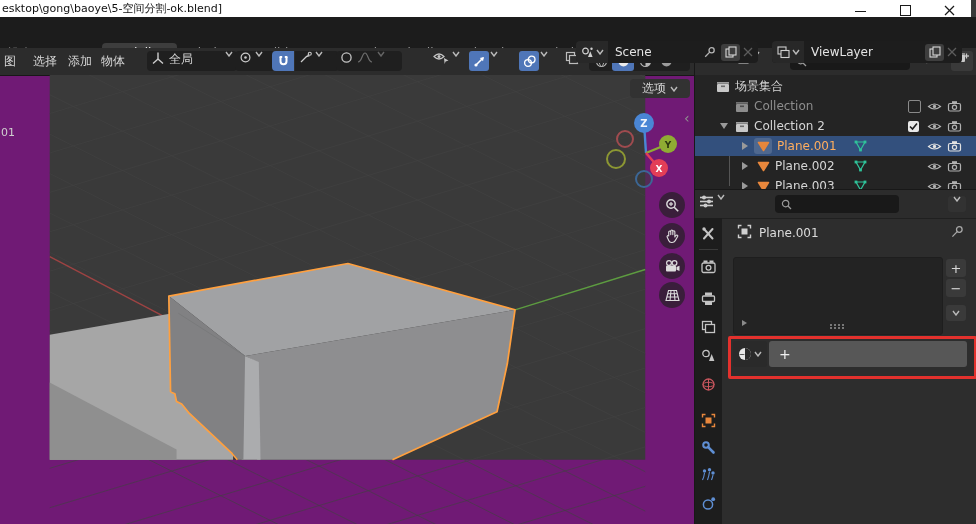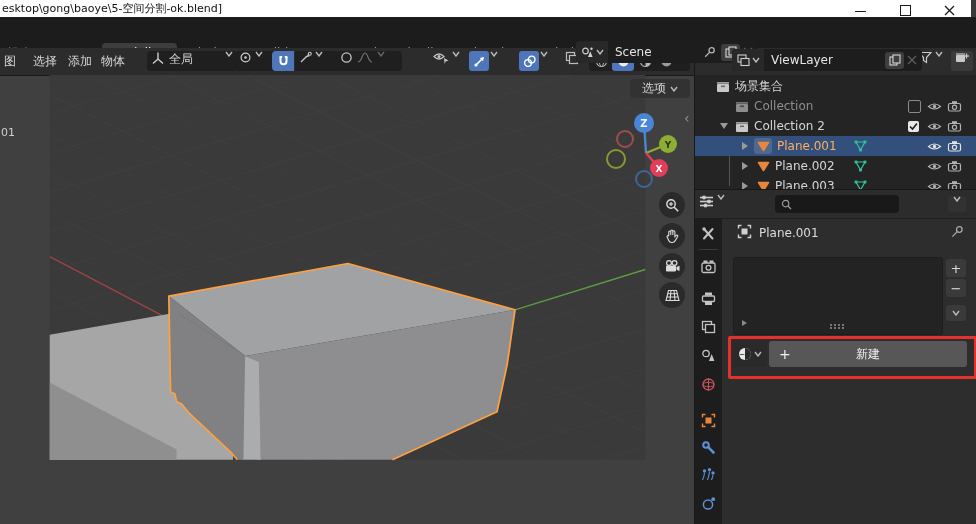--- a/index.html
+++ b/index.html
@@ -1,18 +1,18 @@
 <!DOCTYPE html>
 <html><head>
 <meta charset="utf-8">
 <style>
   html,body{margin:0;padding:0;background:#111;}
   #app{position:relative;width:976px;height:524px;overflow:hidden;
        font-family:"DejaVu Sans","Liberation Sans",sans-serif;
-       font-size:12px;color:#d6d6d6;background:#404040;user-select:none;}
+       font-size:12px;color:#d6d6d6;background:#701a75;user-select:none;}
   .abs{position:absolute;}
   .row{display:flex;align-items:center;}
   
   #titlebar{left:0;top:0;width:976px;height:17px;background:#ffffff;color:#111;}
   #title-text{left:2px;top:1px;font-size:11px;color:#101010;white-space:nowrap;}
   .winbtn{width:12px;height:12px;top:3px;}
   
   #menubar{left:0;top:17px;width:976px;height:31px;background:#1c1c1c;}
   .ws-tab{position:absolute;top:26px;height:20px;line-height:20px;color:#9c9c9c;font-size:12px;white-space:nowrap;}
   .ws-tab.active{background:#3d3d3d;border-radius:4px;color:#f1f1f1;padding:0 10px;}
@@ -111,21 +111,21 @@
             <rect x="1" y="3" width="7" height="8" fill="none" stroke="#d8d8d8" stroke-width="1.1"></rect>
             <rect x="4" y="1" width="7" height="8" fill="#3e3e3e" stroke="#d8d8d8" stroke-width="1.1"></rect>
           </svg>
       </div>
       <svg width="10" height="10" style="margin-right:5px;opacity:.4">
           <line x1="1" y1="1" x2="9" y2="9" stroke="#bbb" stroke-width="1.3"></line>
           <line x1="9" y1="1" x2="1" y2="9" stroke="#bbb" stroke-width="1.3"></line>
         </svg>
     </div>
 
-    <div class="idblock" style="left:732px;width:190px;z-index:5;margin-top:8px;">
+    <div class="idblock" style="left:772px;width:190px;z-index:5;">
       <div class="iconbox">
         <svg width="13" height="13">
             <rect x="1" y="1" width="8" height="7" fill="none" stroke="#cfcfcf" stroke-width="1.1"></rect>
             <rect x="4" y="4.5" width="8" height="7" fill="#282828" stroke="#cfcfcf" stroke-width="1.1"></rect>
           </svg>
         <svg class="chv" viewBox="0 0 8 6">
             <polyline points="1,1 4,5 7,1"></polyline>
           </svg>
       </div>
       <span class="val">ViewLayer</span>
@@ -556,21 +556,20 @@
         <circle cx="7" cy="7" r="6" fill="#e8e8e8"></circle>
         <path d="M7,1 a6,6 0 0 1 0,12 z" fill="#2a2a2a"></path>
         <path d="M7,7 a6,6 0 0 1 -6,0" fill="#2a2a2a"></path>
       </svg>
     <svg class="chv" viewBox="0 0 8 6">
         <polyline points="1,1 4,5 7,1"></polyline>
       </svg>
   </div>
   <div class="abs row" style="left:769px;top:341px;width:198px;height:26px;background:#575757;border-radius:3px;">
     <span style="position:absolute;left:10px;font-size:14px;color:#f0f0f0;">+</span>
-    <span style="flex:1;text-align:center;color:#f2f2f2;">新建</span>
   </div>
 
   <div id="annotation" class="abs"></div>
 
   <svg class="abs" style="left:0;top:75px;" width="695" height="449" viewBox="0 75 695 524">
     <rect x="0" y="75" width="695" height="449" fill="#3a3a3a"></rect>
     <path stroke="#424242" stroke-width="1" opacity="0.75" fill="none" d="M0 120L695 -89M0 166L695 -43M0 212L695 3M0 258L695 49M0 304L695 95M0 350L695 141M0 396L695 187M0 442L695 233M0 488L695 279M0 534L695 325M0 580L695 371M0 626L695 417M0 672L695 463M0 718L695 509M0 764L695 555M0 810L695 601M0 856L695 647"></path>
     <path stroke="#424242" stroke-width="1" opacity="0.75" fill="none" d="M0 -270L695 78M0 -224L695 124M0 -178L695 170M0 -132L695 216M0 -86L695 262M0 -40L695 308M0 6L695 354M0 52L695 400M0 98L695 446M0 144L695 492M0 190L695 538M0 236L695 584M0 282L695 630M0 328L695 676M0 374L695 722M0 420L695 768M0 466L695 814"></path>
     <line x1="0" y1="287" x2="132" y2="356" stroke="#9e4343" stroke-width="1.6"></line>
     <line x1="543" y1="349" x2="695" y2="302" stroke="#5d9c40" stroke-width="1.6"></line>

